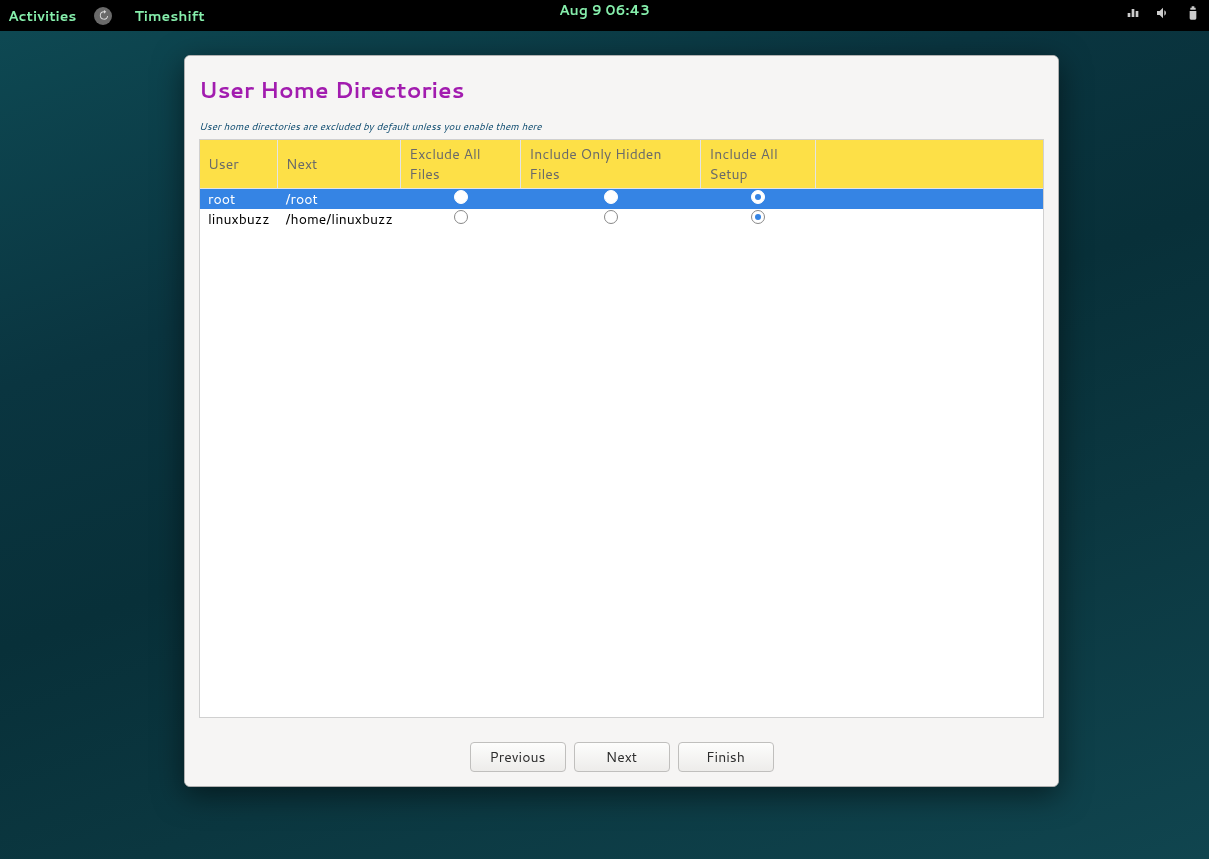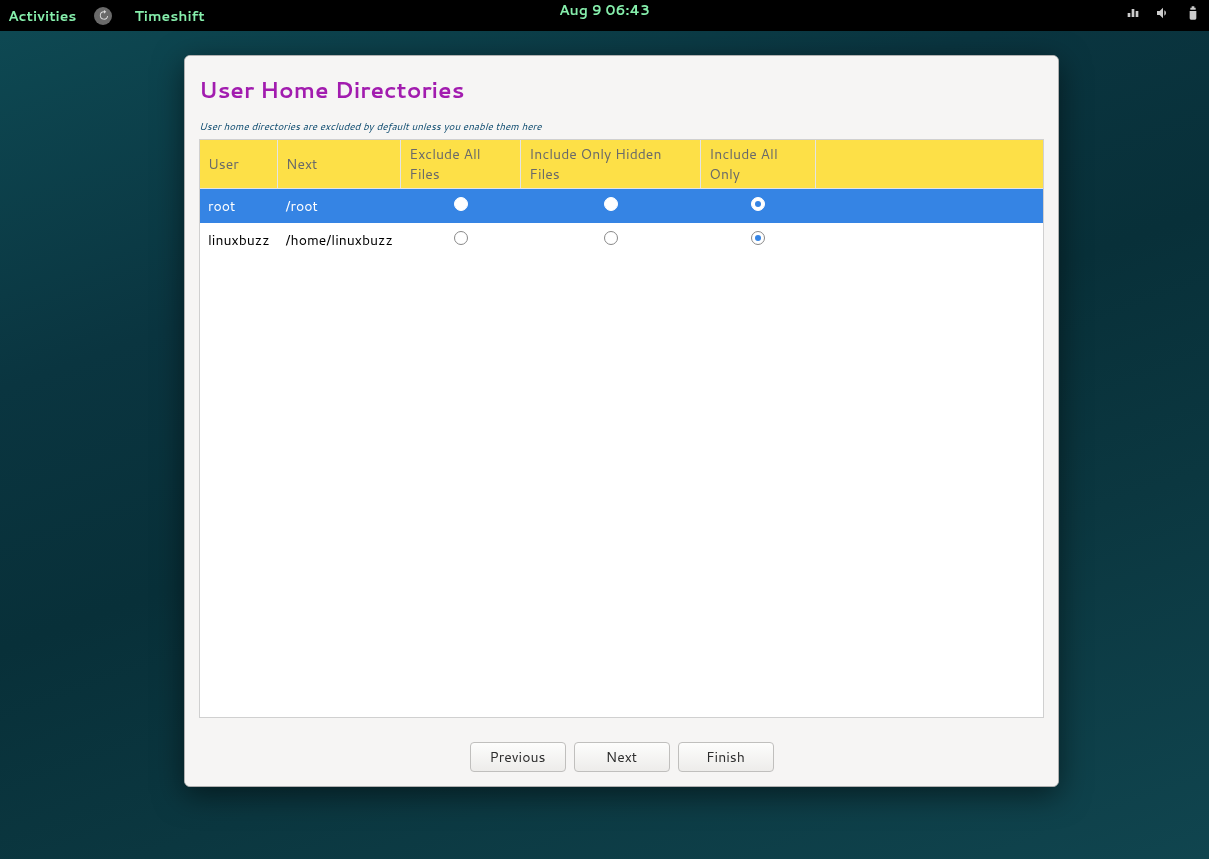--- a/index.html
+++ b/index.html
@@ -67,21 +67,21 @@
   }
   table { width: 100%; border-collapse: collapse; font-size: 14px; }
   thead th {
     text-align: left; padding: 4px 8px;
     color: #6a6a6a; font-weight: 400;
     border-right: 1px solid #e4e4e4;
     border-bottom: 1px solid #e4e4e4;
     background: #fde047;
   }
   thead th:last-child { border-right: none; }
-  tbody td { padding: 7px 8px; }
+  tbody td { padding: 0 8px; }
   tr.selected { background: #3584e4; color: #fff; }
   .radio-cell { text-align: center; }
   .radio {
     display: inline-block; width: 14px; height: 14px;
     border-radius: 50%; border: 1px solid #888; background: #fff;
     position: relative;
   }
   tr.selected .radio { border-color: #fff; background: #fff; }
   .radio.checked::after {
     content: ""; position: absolute; left: 3px; top: 3px;
@@ -152,21 +152,21 @@
     <div class="page-title">User Home Directories</div>
     <div class="page-subtitle">User home directories are excluded by default unless you enable them here</div>
     <div class="table-wrap">
       <table>
         <thead>
           <tr>
             <th class="col-user">User</th>
             <th class="col-home">Next</th>
             <th class="col-ex">Exclude All Files</th>
             <th class="col-hidden">Include Only Hidden Files</th>
-            <th class="col-all">Include All Only</th>
+            <th class="col-all">Include All Setup</th>
             <th></th>
           </tr>
         </thead>
         <tbody>
           <tr class="selected">
             <td>root</td>
             <td>/root</td>
             <td class="radio-cell"><span class="radio"></span></td>
             <td class="radio-cell"><span class="radio"></span></td>
             <td class="radio-cell"><span class="radio checked-white"></span></td>

